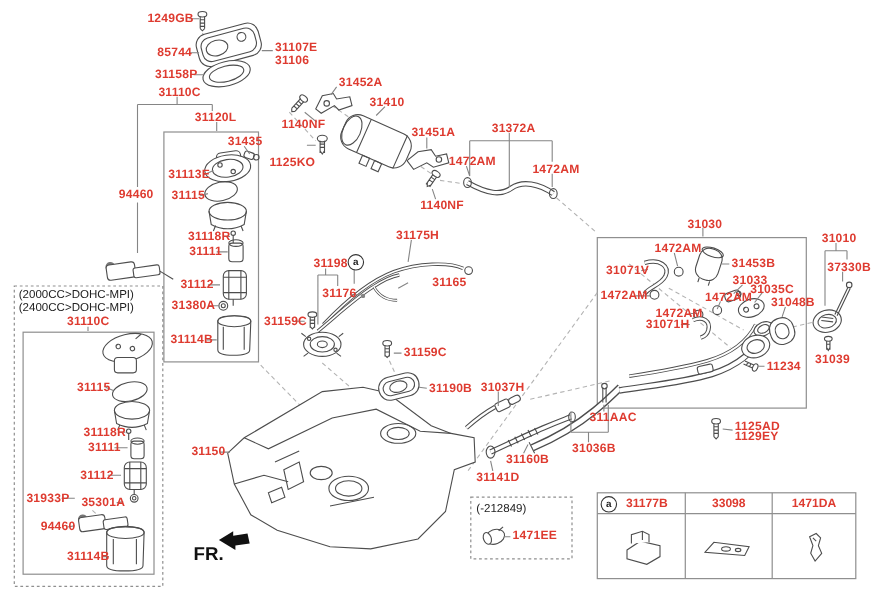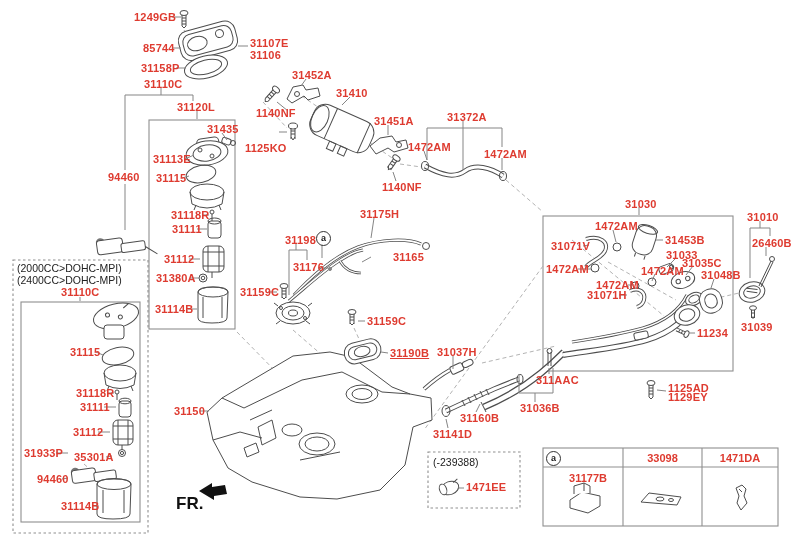--- a/index.html
+++ b/index.html
@@ -386,76 +386,76 @@
       <div class="lbl" style="left: 177px; top: 102px;">31120L</div>
       <div class="lbl" style="left: 108px; top: 172px;">94460</div>
       <div class="lbl" style="left: 207px; top: 124px;">31435</div>
       <div class="lbl" style="left: 153px; top: 154px; text-align: center;">31113E</div>
       <div class="lbl" style="left: 156px; top: 173px;">31115</div>
       <div class="lbl" style="left: 171px; top: 210px;">31118R</div>
       <div class="lbl" style="left: 172px; top: 224px;">31111</div>
       <div class="lbl" style="left: 164px; top: 254px;">31112</div>
       <div class="lbl" style="left: 156px; top: 273px;">31380A</div>
       <div class="lbl" style="left: 155px; top: 304px;">31114B</div>
-      <div class="lbl" style="left: 292px; top: 70px;">31452A</div>
+      <div class="lbl" style="left: 308px; top: 70px;">31452A</div>
       <div class="lbl" style="left: 256px; top: 108px;">1140NF</div>
       <div class="lbl" style="left: 245px; top: 127px; margin-top: 16px;">1125KO</div>
       <div class="lbl" style="left: 336px; top: 88px;">31410</div>
       <div class="lbl" style="left: 374px; top: 116px;">31451A</div>
       <div class="lbl" style="left: 408px; top: 142px;">1472AM</div>
       <div class="lbl" style="left: 447px; top: 112px;">31372A</div>
       <div class="lbl" style="left: 484px; top: 149px;">1472AM</div>
       <div class="lbl" style="left: 382px; top: 182px;">1140NF</div>
       <div class="lbl" style="left: 360px; top: 209px;">31175H</div>
       <div class="lbl" style="left: 285px; top: 235px;">31198</div>
       <div class="lbl" style="left: 293px; top: 262px;">31176</div>
       <div class="lbl" style="left: 372px; top: 252px; margin-left: 21px;">31165</div>
       <div class="lbl" style="left: 240px; top: 287px;">31159C</div>
       <div class="lbl" style="left: 367px; top: 316px;">31159C</div>
-      <div class="lbl" style="left: 390px; top: 348px; text-decoration: underline;">31190B</div>
+      <div class="lbl" style="left: 390px; top: 348px;">31190B</div>
       <div class="lbl" style="left: 437px; top: 347px;">31037H</div>
       <div class="lbl" style="left: 625px; top: 199px;">31030</div>
       <div class="lbl" style="left: 595px; top: 221px;">1472AM</div>
       <div class="lbl" style="left: 665px; top: 235px;">31453B</div>
       <div class="lbl" style="left: 551px; top: 241px;">31071V</div>
       <div class="lbl" style="left: 546px; top: 264px;">1472AM</div>
       <div class="lbl" style="left: 666px; top: 250px;">31033</div>
       <div class="lbl" style="left: 682px; top: 258px;">31035C</div>
       <div class="lbl" style="left: 641px; top: 266px;">1472AM</div>
       <div class="lbl" style="left: 596px; top: 280px;">1472AM</div>
       <div class="lbl" style="left: 587px; top: 290px;">31071H</div>
       <div class="lbl" style="left: 701px; top: 270px;">31048B</div>
       <div class="lbl" style="left: 697px; top: 328px; text-align: right;">11234</div>
       <div class="lbl" style="left: 668px; top: 383px;">1125AD</div>
       <div class="lbl" style="left: 668px; top: 392px;">1129EY</div>
       <div class="lbl" style="left: 747px; top: 212px;">31010</div>
-      <div class="lbl" style="left: 752px; top: 238px;">26460B</div>
+      <div class="lbl" style="left: 752px; top: 238px;">37330B</div>
       <div class="lbl" style="left: 741px; top: 322px;">31039</div>
       <div class="lbl" style="left: 174px; top: 406px;">31150</div>
       <div class="lbl" style="left: 536px; top: 375px;">311AAC</div>
       <div class="lbl" style="left: 520px; top: 403px; text-align: right;">31036B</div>
       <div class="lbl" style="left: 460px; top: 413px;">31160B</div>
       <div class="lbl" style="left: 433px; top: 429px;">31141D</div>
       <div class="lbl black" style="left: 17px; top: 263px; text-align: right;">(2000CC&gt;DOHC-MPI)</div>
       <div class="lbl black" style="left: 17px; top: 275px;">(2400CC&gt;DOHC-MPI)</div>
       <div class="lbl" style="left: 61px; top: 287px;">31110C</div>
       <div class="lbl" style="left: 70px; top: 347px;">31115</div>
       <div class="lbl" style="left: 76px; top: 388px;">31118R</div>
       <div class="lbl" style="left: 80px; top: 402px;">31111</div>
       <div class="lbl" style="left: 73px; top: 427px;">31112</div>
       <div class="lbl" style="left: 24px; top: 448px;">31933P</div>
       <div class="lbl" style="left: 74px; top: 452px;">35301A</div>
       <div class="lbl" style="left: 37px; top: 474px;">94460</div>
       <div class="lbl" style="left: 61px; top: 501px;">31114B</div>
-      <div class="lbl black" style="left: 433px; top: 457px;">(-239388)</div>
+      <div class="lbl black" style="left: 433px; top: 457px;">(-212849)</div>
       <div class="lbl" style="left: 466px; top: 482px;">1471EE</div>
     </div>
 
   <div class="callout" style="left:316px; top:231px;">a</div>
 
   <div class="fr">FR.</div>
 
   <div class="callout" style="left:546px; top:451px;">a</div>
-  <div class="th" style="left:556px; width:64px;margin-top:20px;">31177B</div>
+  <div class="th" style="left:556px; width:64px;">31177B</div>
   <div class="th" style="left:625px; width:75px;">33098</div>
   <div class="th" style="left:704px; width:72px;">1471DA</div>
 
 </div>
 
 </body></html>

